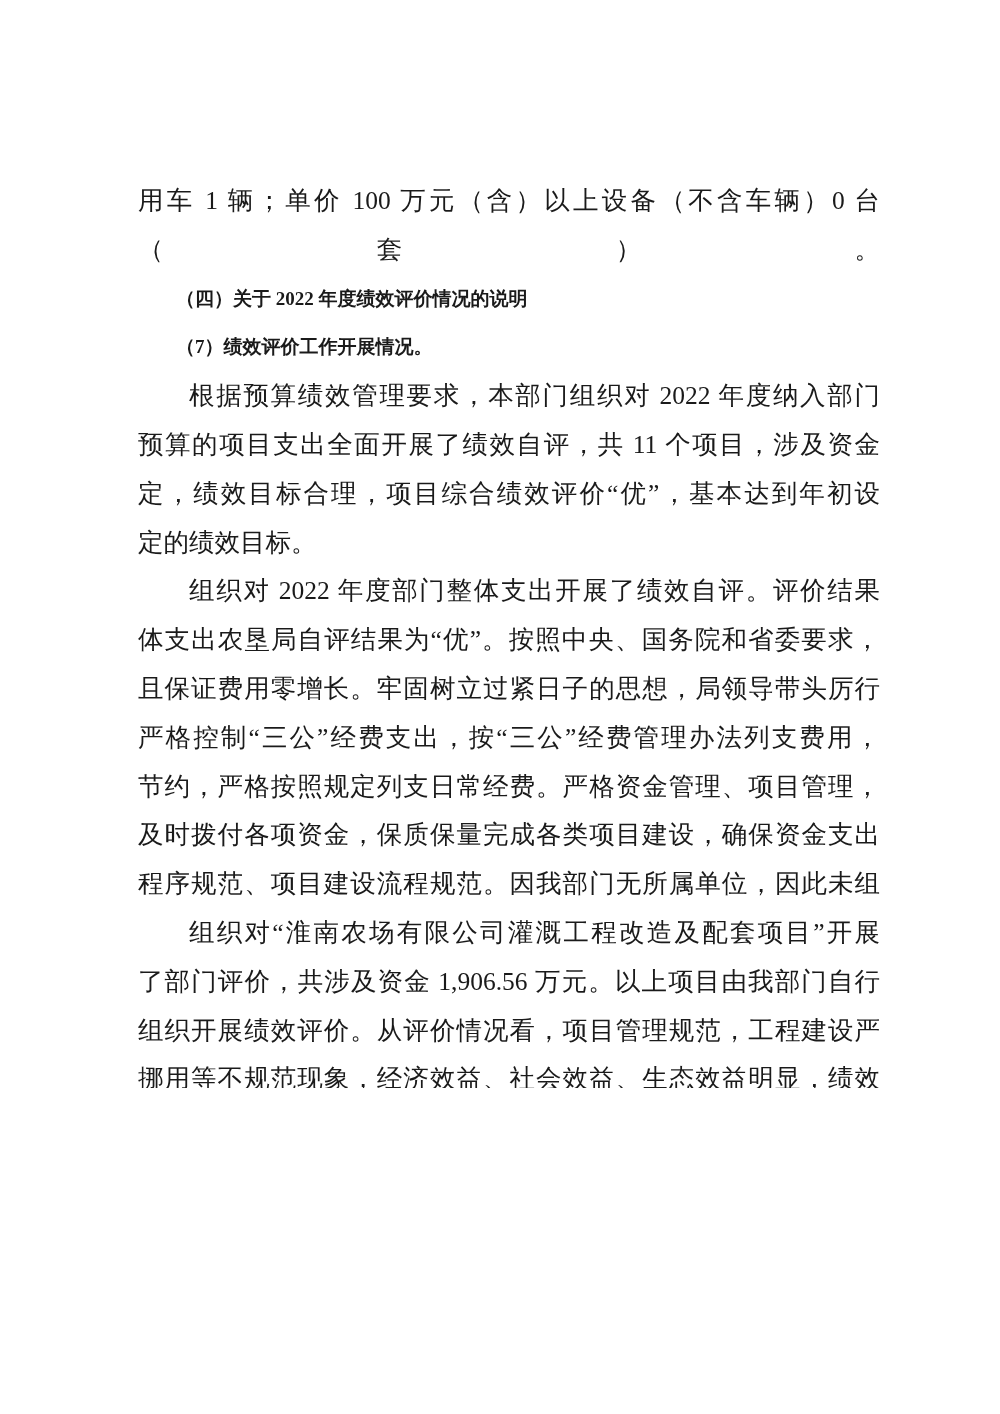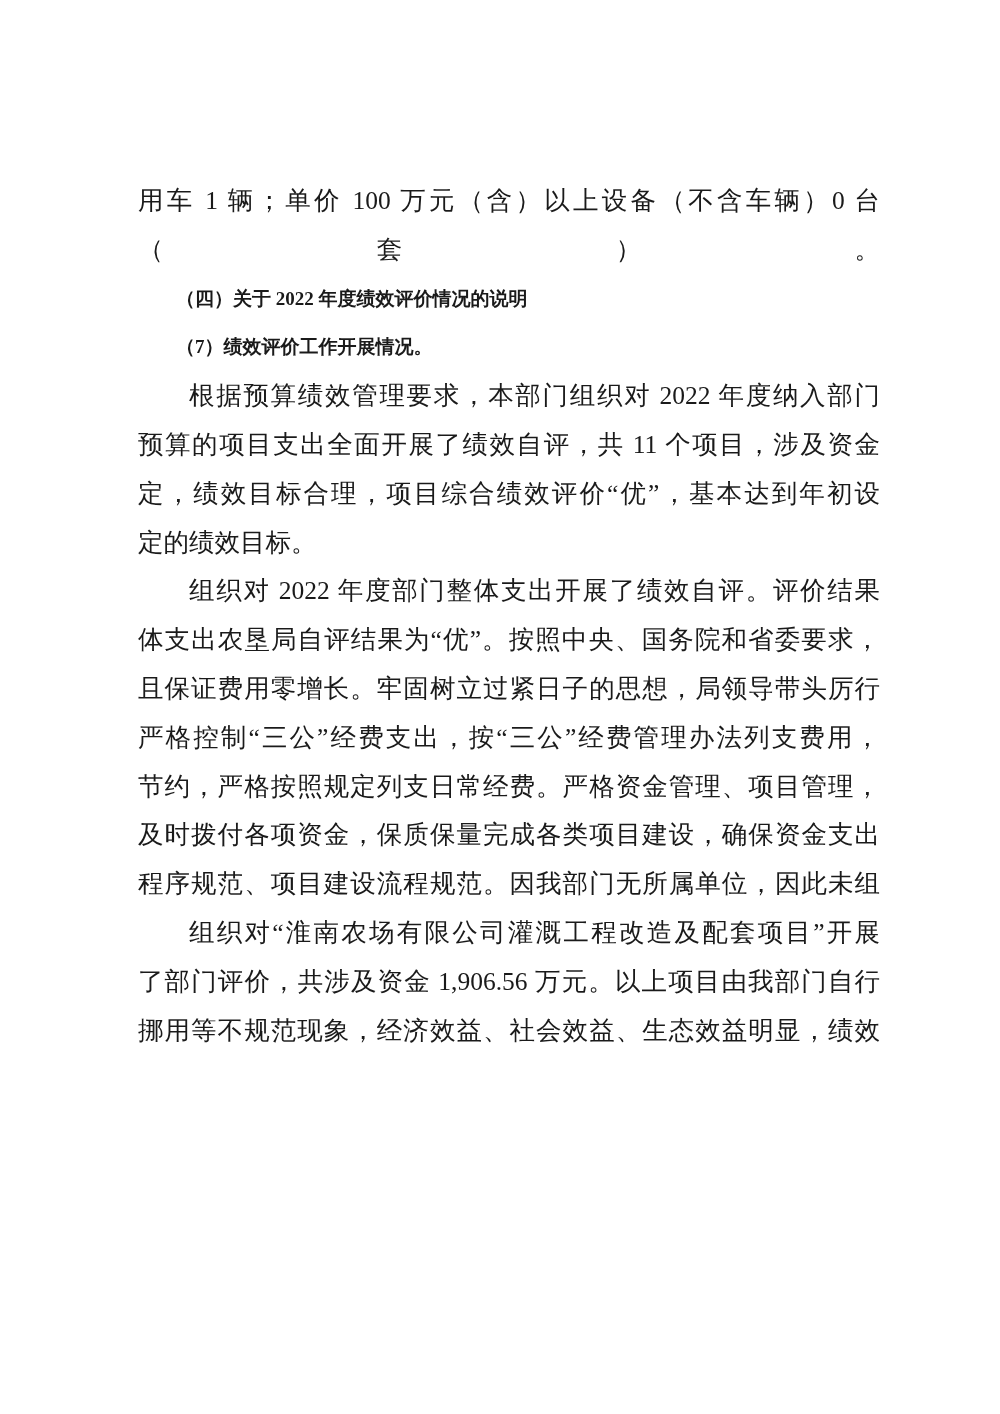--- a/index.html
+++ b/index.html
@@ -78,18 +78,19 @@
           <div class="line jline">体支出农垦局自评结果为“优”。按照中央、国务院和省委要求，</div>
           <div class="line jline">且保证费用零增长。牢固树立过紧日子的思想，局领导带头厉行</div>
           <div class="line jline">严格控制“三公”经费支出，按“三公”经费管理办法列支费用，</div>
           <div class="line jline">节约，严格按照规定列支日常经费。严格资金管理、项目管理，</div>
           <div class="line jline">及时拨付各项资金，保质保量完成各类项目建设，确保资金支出</div>
           <div class="line jline">程序规范、项目建设流程规范。因我部门无所属单位，因此未组</div>
         </div>
         <div class="paragraph">
           <div class="line jline first">组织对“淮南农场有限公司灌溉工程改造及配套项目”开展</div>
           <div class="line jline">了部门评价，共涉及资金 1,906.56 万元。以上项目由我部门自行</div>
+          <div class="line jline">组织开展绩效评价。从评价情况看，项目管理规范，工程建设严</div>
           <div class="line jline">挪用等不规范现象，经济效益、社会效益、生态效益明显，绩效</div>
         </div>
       </div>
   </div>
   <div class="page-number">−21−</div>
 </div>
 
 </body></html>

